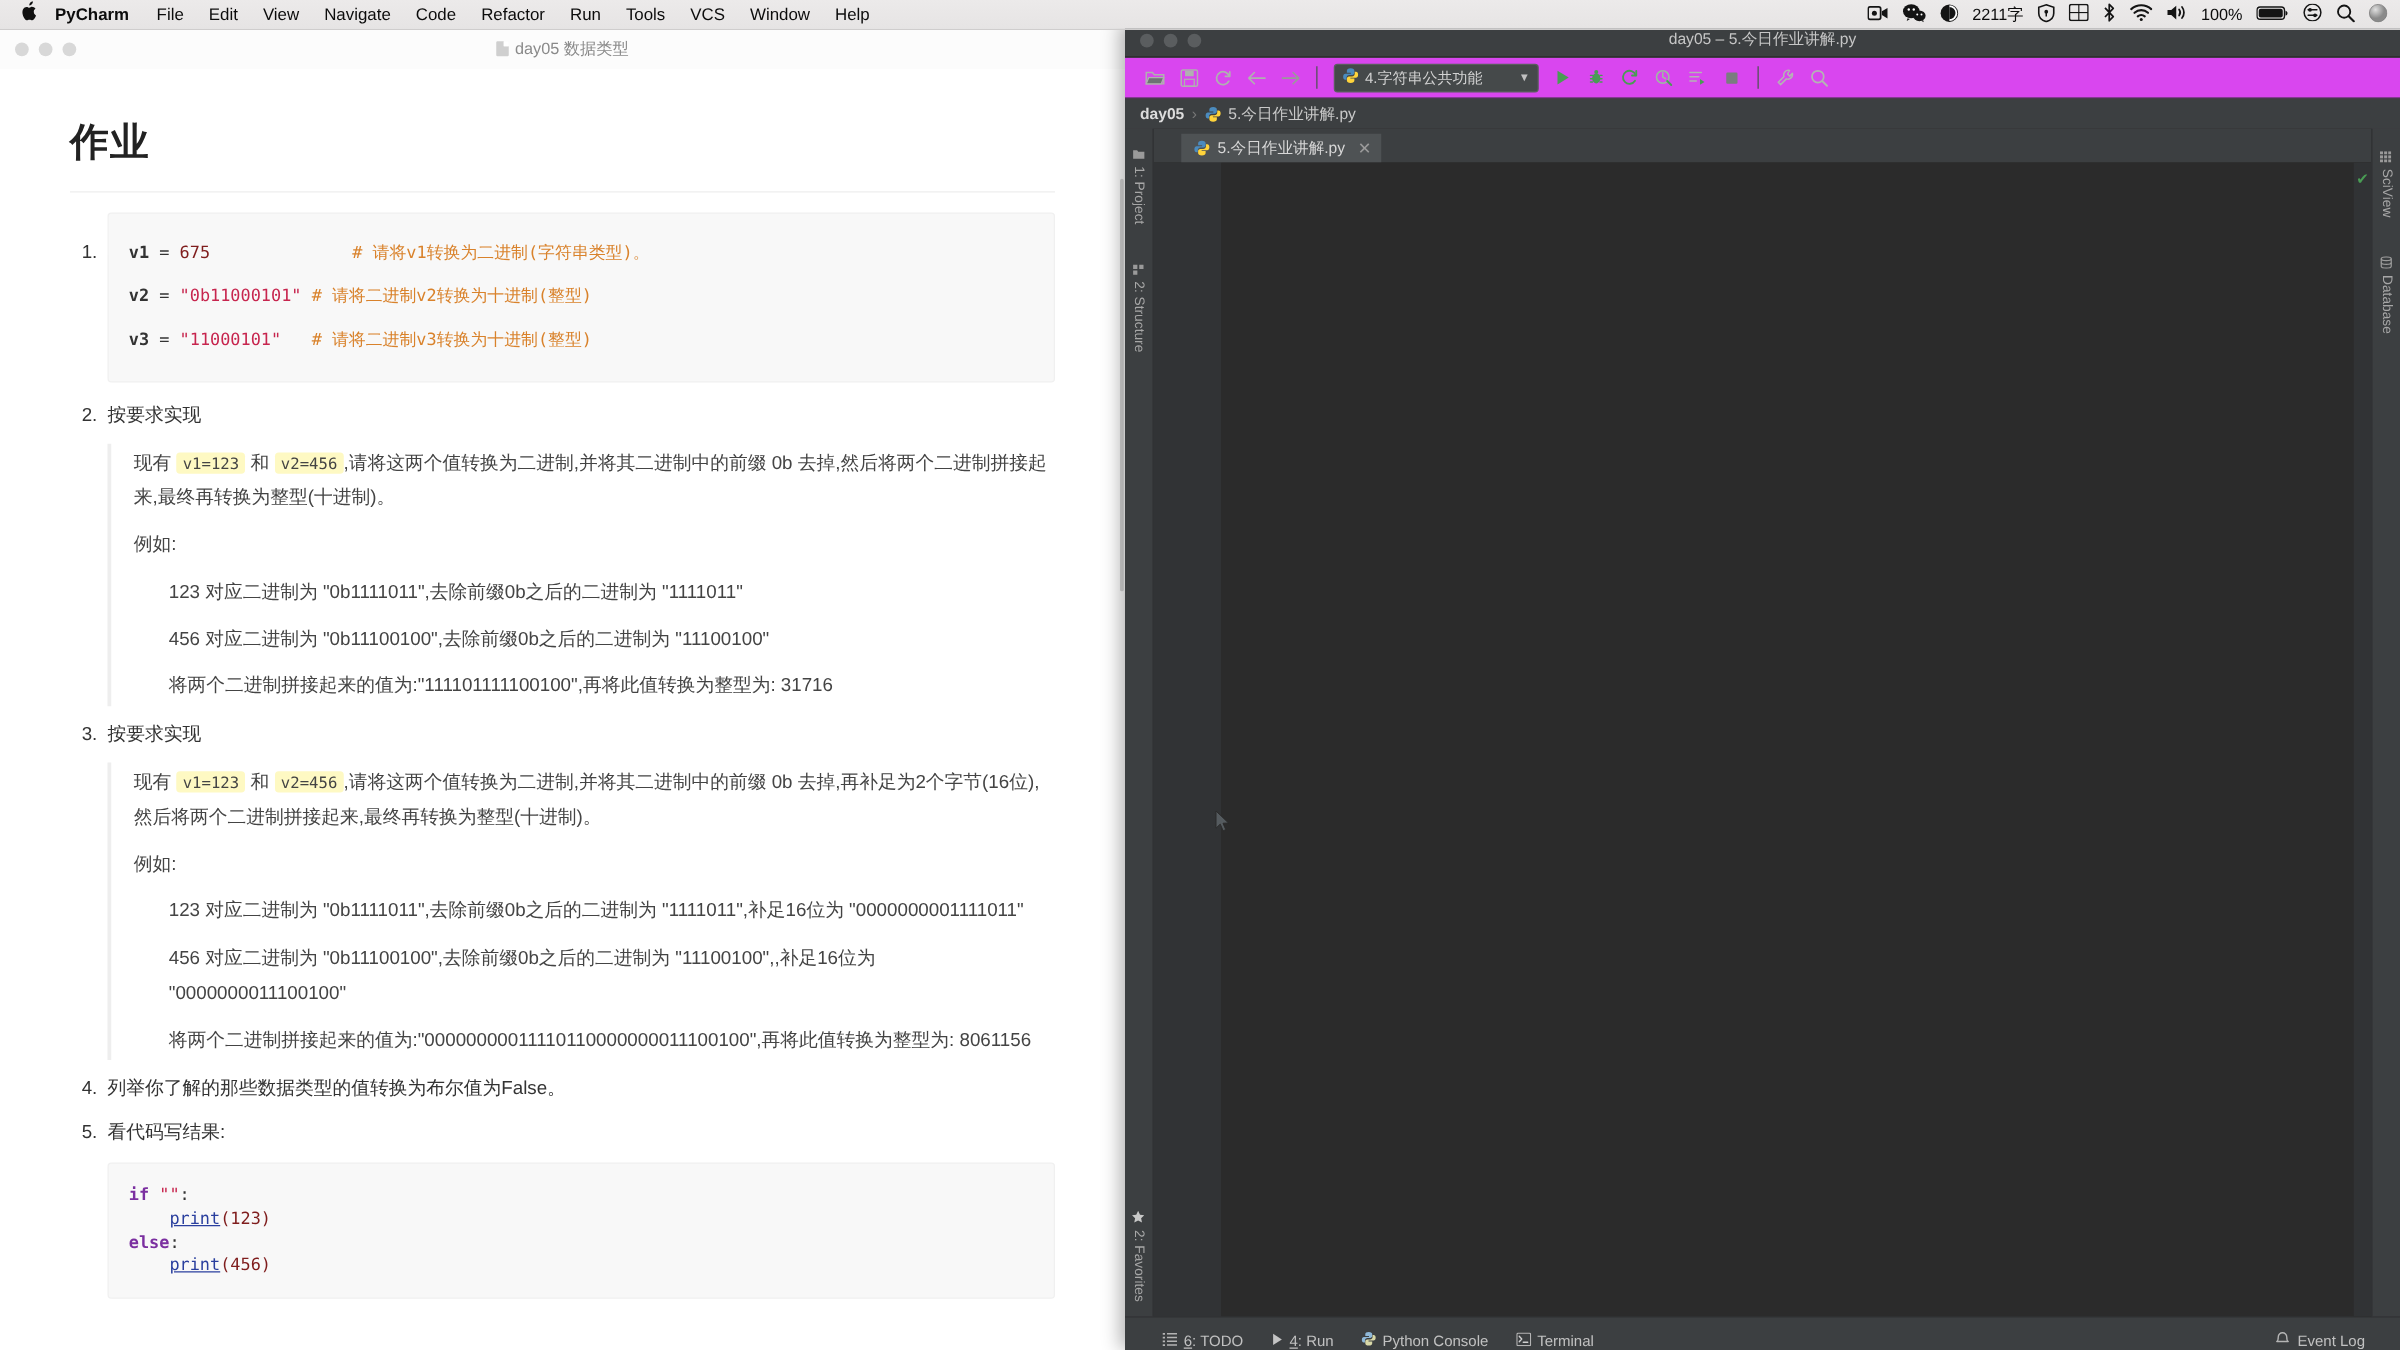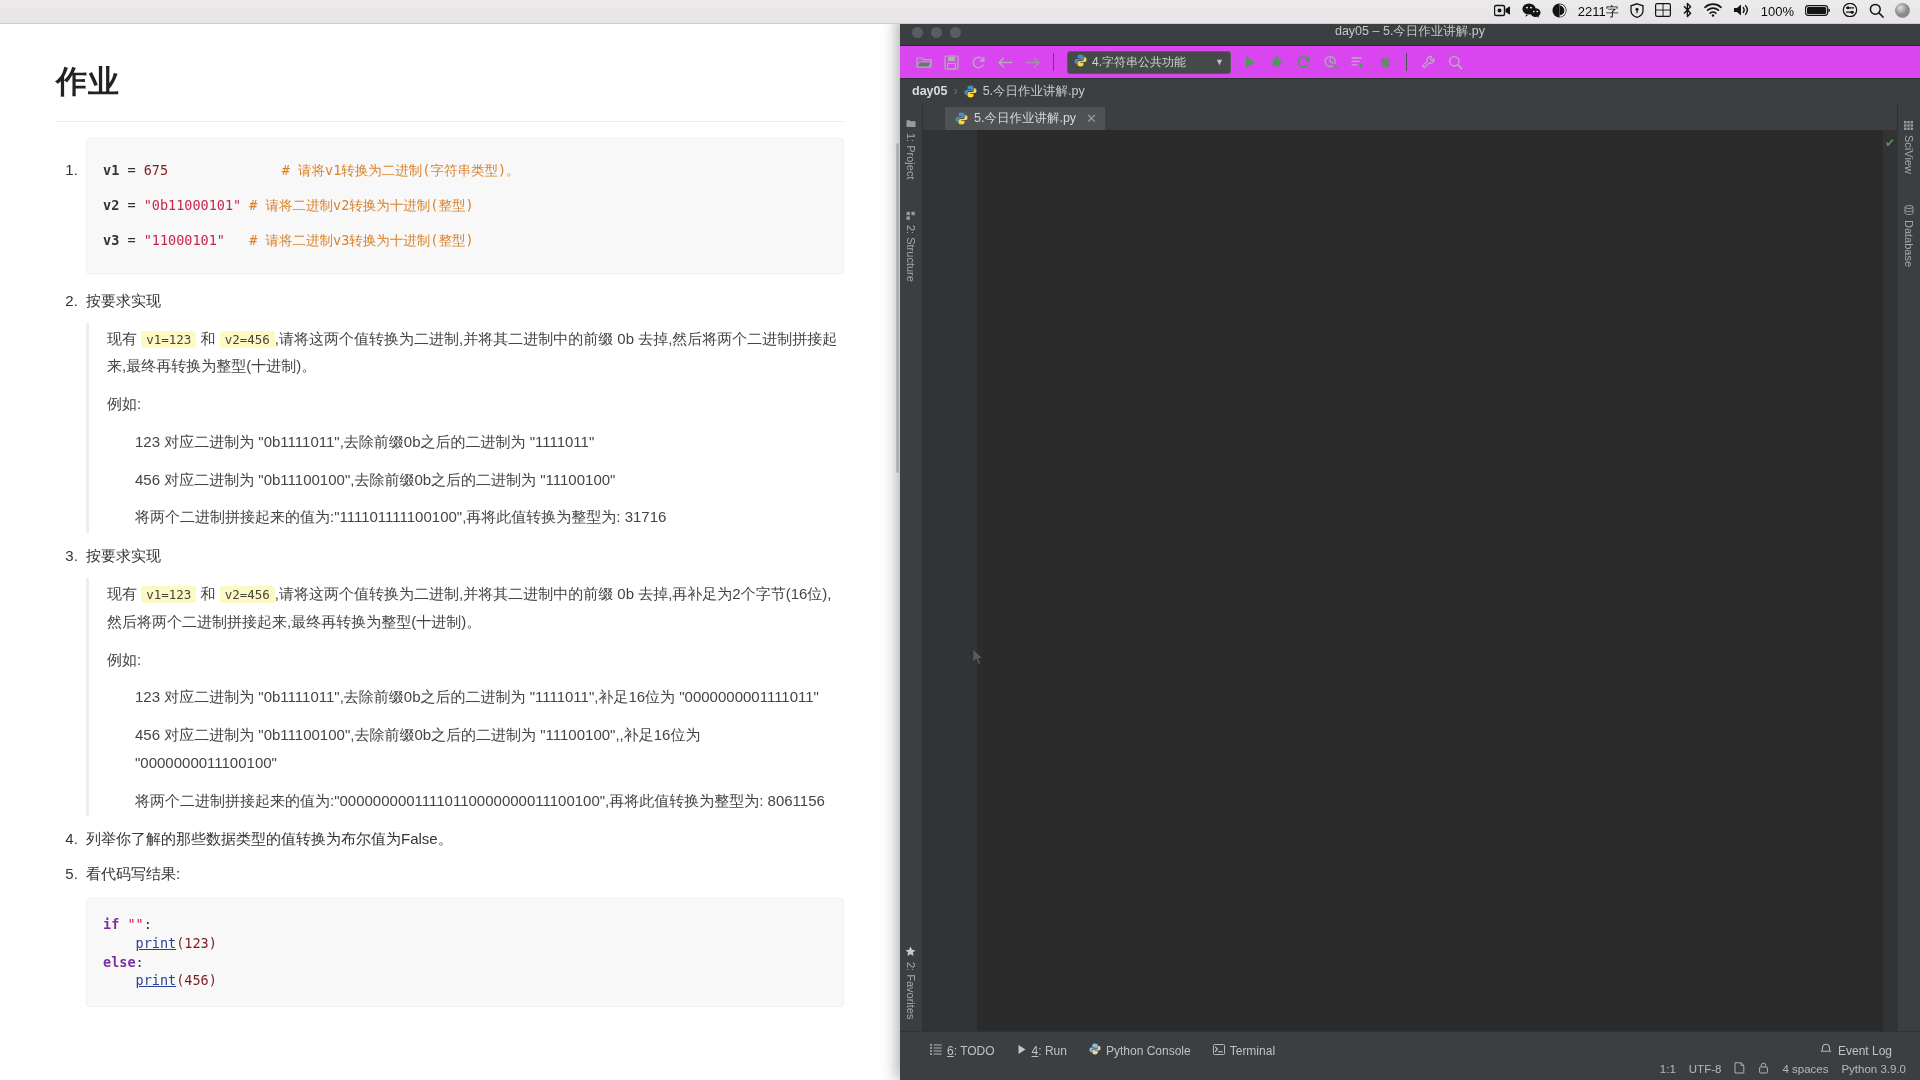--- a/index.html
+++ b/index.html
@@ -199,20 +199,39 @@
     position:absolute;left:972px;top:648px;width:12px;height:18px;z-index:60;
     pointer-events:none;
   }
 </style>
 </head>
 <body>
 
 <div class="screen">
 
   <div class="menubar">
+    <div class="mb-left">
+      <div class="mb-apple">
+        <svg width="14" height="16" viewBox="0 0 14 16">
+            <path fill="#111" d="M9.6 2.2c.5-.6.8-1.4.7-2.2-.7 0-1.6.5-2.1 1.1-.5.5-.9 1.4-.7 2.2.8.1 1.6-.4 2.1-1.1zM11 8.4c0-1.7 1.4-2.5 1.4-2.6-.8-1.1-2-1.3-2.4-1.3-1-.1-2 .6-2.5.6-.5 0-1.3-.6-2.2-.6-1.1 0-2.2.7-2.7 1.7C1.3 8.3 2.2 11.6 3.3 13.4c.6.9 1.2 1.9 2.1 1.8.8 0 1.2-.5 2.2-.5s1.3.5 2.2.5c.9 0 1.5-.9 2.1-1.8.7-1 .9-2 .9-2.1 0 0-1.8-.7-1.8-2.9z"></path>
+          </svg>
+      </div>
+      <div class="mb-item bold">PyCharm</div>
+      <div class="mb-item">File</div>
+      <div class="mb-item">Edit</div>
+      <div class="mb-item">View</div>
+      <div class="mb-item">Navigate</div>
+      <div class="mb-item">Code</div>
+      <div class="mb-item">Refactor</div>
+      <div class="mb-item">Run</div>
+      <div class="mb-item">Tools</div>
+      <div class="mb-item">VCS</div>
+      <div class="mb-item">Window</div>
+      <div class="mb-item">Help</div>
+    </div>
 
     <div class="mb-right">
       <span class="ic">
         <svg width="17" height="13" viewBox="0 0 17 13">
             <rect x="0.5" y="1.5" width="10" height="10" rx="1.5" fill="none" stroke="#141414" stroke-width="1.4"></rect>
             <circle cx="5.5" cy="6.5" r="2" fill="#141414"></circle>
             <path d="M11.5 5 L16 2.3 L16 10.7 L11.5 8 Z" fill="#141414"></path>
           </svg>
       </span>
       <span class="ic">
@@ -300,20 +319,31 @@
               </radialGradient>
             </defs>
             <circle cx="7.5" cy="7.5" r="7" fill="url(#sg)" stroke="#7a7a7a" stroke-width="0.6"></circle>
           </svg>
       </span>
     </div>
   </div>
 
   <div class="docwin">
 
+    <div class="doc-titlebar">
+      <div class="traffic">
+        <div class="tl"></div>
+        <div class="tl"></div>
+        <div class="tl"></div>
+      </div>
+      <div class="doc-title">
+        <span class="doc-fileicon"></span>
+        <span>day05 数据类型</span>
+      </div>
+    </div>
 
     <div class="doc-body">
       <h1 class="doc-h1">作业</h1>
 
       <ol class="tasks">
 
         <li>
           <div class="codeblock"><span class="c-var">v1</span><span class="c-op"> = </span><span class="c-num">675</span><span>              </span><span class="c-com"># 请将v1转换为二进制(字符串类型)。</span>
 <span class="c-var">v2</span><span class="c-op"> = </span><span class="c-str">"0b11000101"</span><span> </span><span class="c-com"># 请将二进制v2转换为十进制(整型)</span>
 <span class="c-var">v3</span><span class="c-op"> = </span><span class="c-str">"11000101"</span><span>   </span><span class="c-com"># 请将二进制v3转换为十进制(整型)</span></div>
@@ -597,40 +627,20 @@
       <div class="bt-right">
         <span>
           <svg width="12" height="12" viewBox="0 0 12 12">
               <path d="M6 1.2a3.4 3.4 0 0 0-3.4 3.4c0 3-1.2 3.6-1.2 3.6h9.2s-1.2-.6-1.2-3.6A3.4 3.4 0 0 0 6 1.2z" fill="none" stroke="#b4b4b4" stroke-width="1.1" stroke-linejoin="round"></path>
             </svg>
         </span>
         <span>Event Log</span>
       </div>
     </div>
 
-    <div class="pc-status">
-      <div class="st-right">
-        <span>1:1</span>
-        <span>UTF-8</span>
-        <span>
-          <svg width="11" height="12" viewBox="0 0 11 12">
-              <path d="M1 0.8h6.2l2.6 2.6V11H1z" fill="none" stroke="#b0b0b0" stroke-width="1"></path>
-              <path d="M7.2 0.8v2.6h2.6" fill="none" stroke="#b0b0b0" stroke-width="1"></path>
-            </svg>
-        </span>
-        <span>
-          <svg width="11" height="12" viewBox="0 0 11 12">
-              <rect x="1.6" y="5" width="7.8" height="6" rx="1" fill="none" stroke="#b0b0b0" stroke-width="1"></rect>
-              <path d="M3.3 5V3.4a2.2 2.2 0 0 1 4.4 0V5" fill="none" stroke="#b0b0b0" stroke-width="1"></path>
-            </svg>
-        </span>
-        <span>4 spaces</span>
-        <span>Python 3.9.0</span>
-      </div>
-    </div>
   </div>
 
   <div class="cursor">
     <svg width="12" height="18" viewBox="0 0 12 18">
         <path d="M0.8 0.8 L0.8 14.5 L4.2 11.3 L6.5 16.6 L8.6 15.7 L6.4 10.6 L10.8 10.4 Z" fill="#555b5f" stroke="#2b2b2b" stroke-width="0.8"></path>
       </svg>
   </div>
 
 </div>
 

